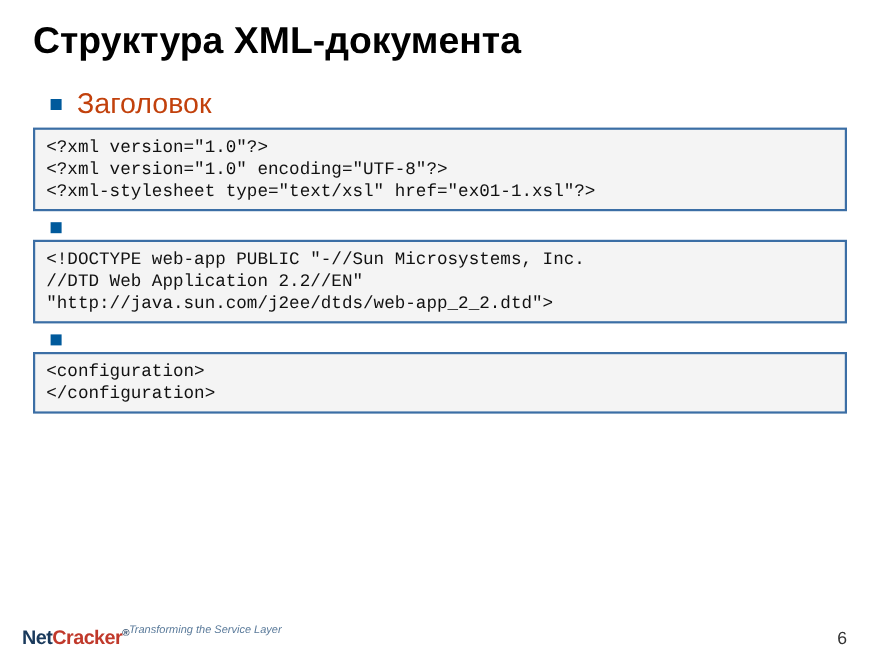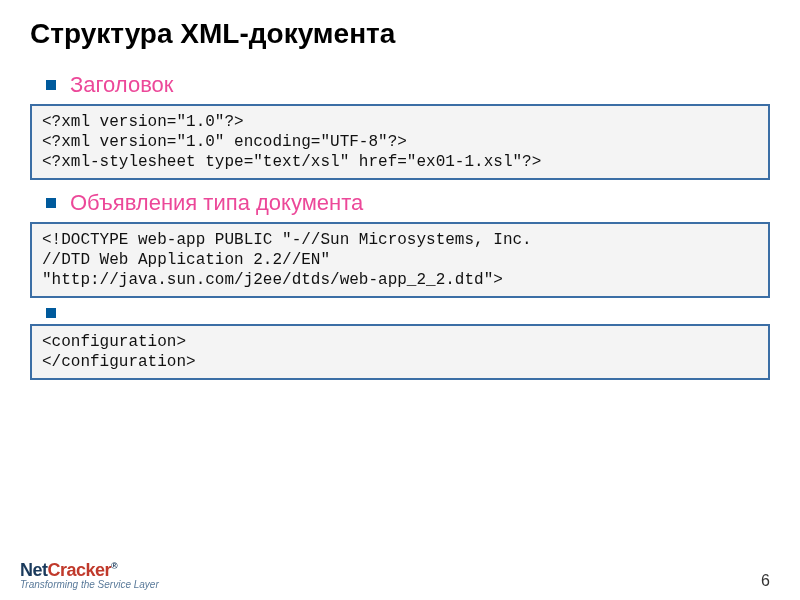--- a/index.html
+++ b/index.html
@@ -5,43 +5,43 @@
   * { margin: 0; padding: 0; box-sizing: border-box; }
   body {
     width: 800px;
     height: 600px;
     background: #ffffff;
     font-family: Arial, sans-serif;
     position: relative;
     overflow: hidden;
   }
   .slide-title {
-    font-size: 28px;
+    font-size: 34px;
     font-weight: bold;
     color: #000;
     padding: 18px 30px 12px 30px;
   }
   .content {
     padding: 0 30px;
   }
   .bullet-row {
     display: flex;
     align-items: center;
     margin: 10px 0 6px 16px;
   }
   .bullet {
     width: 10px;
     height: 10px;
     background: #005a9c;
     margin-right: 14px;
     flex-shrink: 0;
   }
   .bullet-text {
-    font-size: 22px;
-    color: #ec4899;
+    font-size: 26px;
+    color: #c2410c;
   }
   .code-box {
     border: 2px solid #3b6ea5;
     background: #f4f4f4;
     padding: 6px 10px;
     margin: 4px 0 10px 0;
     font-family: "Courier New", Courier, monospace;
     font-size: 16px;
     line-height: 1.25;
     color: #111;
@@ -52,21 +52,21 @@
     position: absolute;
     bottom: 10px;
     left: 20px;
     right: 30px;
     display: flex;
     align-items: flex-end;
     justify-content: space-between;
   }
   .logo {
     display: flex;
-    flex-direction: column;
+    flex-direction: row;
   }
   .logo-name {
     font-size: 18px;
     font-weight: bold;
     letter-spacing: -0.5px;
     color: #1a3a5c;
   }
   .logo-name .red { color: #c0392b; }
   .logo-tag {
     font-size: 10px;
@@ -89,21 +89,20 @@
   <div class="bullet-row">
     <div class="bullet"></div>
     <div class="bullet-text">Заголовок</div>
   </div>
   <div class="code-box">&lt;?xml version="1.0"?&gt;
 &lt;?xml version="1.0" encoding="UTF-8"?&gt;
 &lt;?xml-stylesheet type="text/xsl" href="ex01-1.xsl"?&gt;</div>
 
   <div class="bullet-row">
     <div class="bullet"></div>
-    <div class="bullet-text">Объявления типа документа</div>
   </div>
   <div class="code-box">&lt;!DOCTYPE web-app PUBLIC "-//Sun Microsystems, Inc.
 //DTD Web Application 2.2//EN"
 "http://java.sun.com/j2ee/dtds/web-app_2_2.dtd"&gt;</div>
 
   <div class="bullet-row">
     <div class="bullet"></div>
   </div>
   <div class="code-box">&lt;configuration&gt;
 &lt;/configuration&gt;</div>

